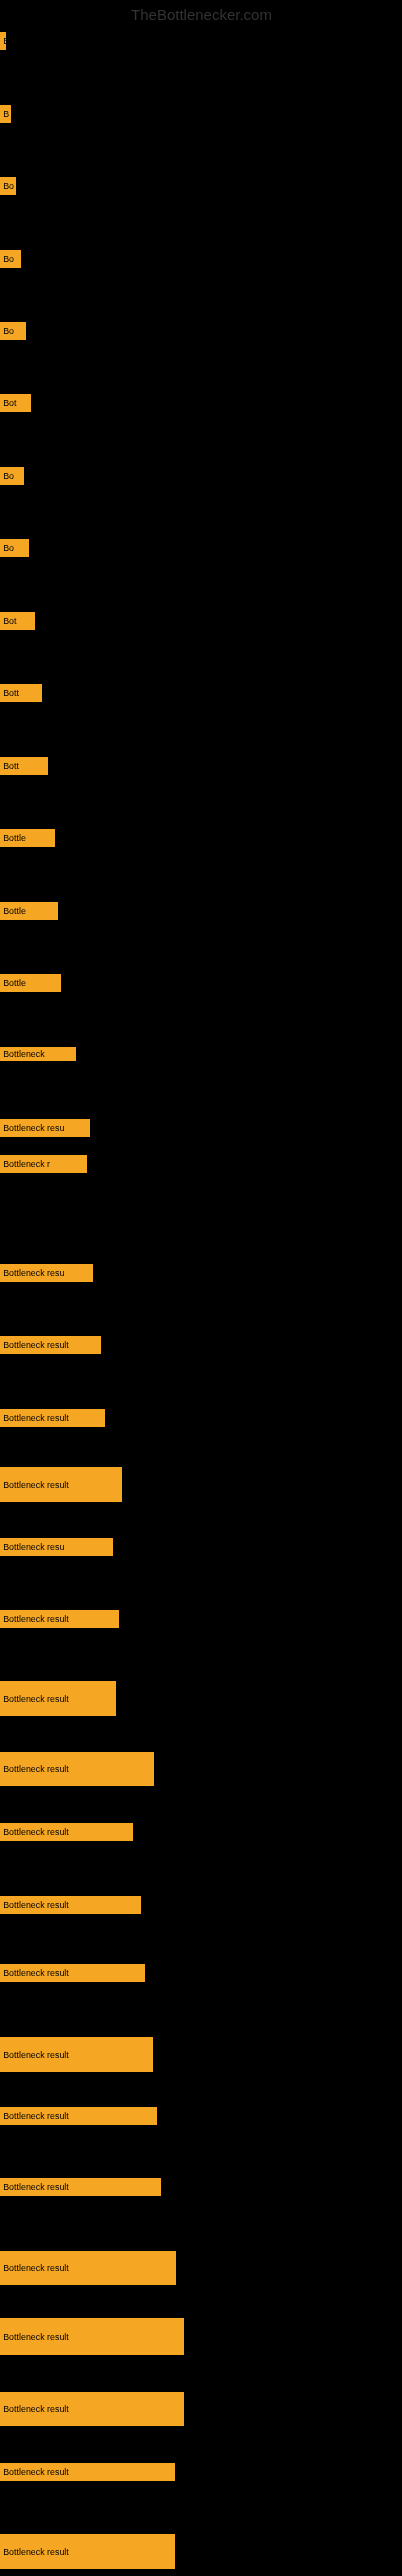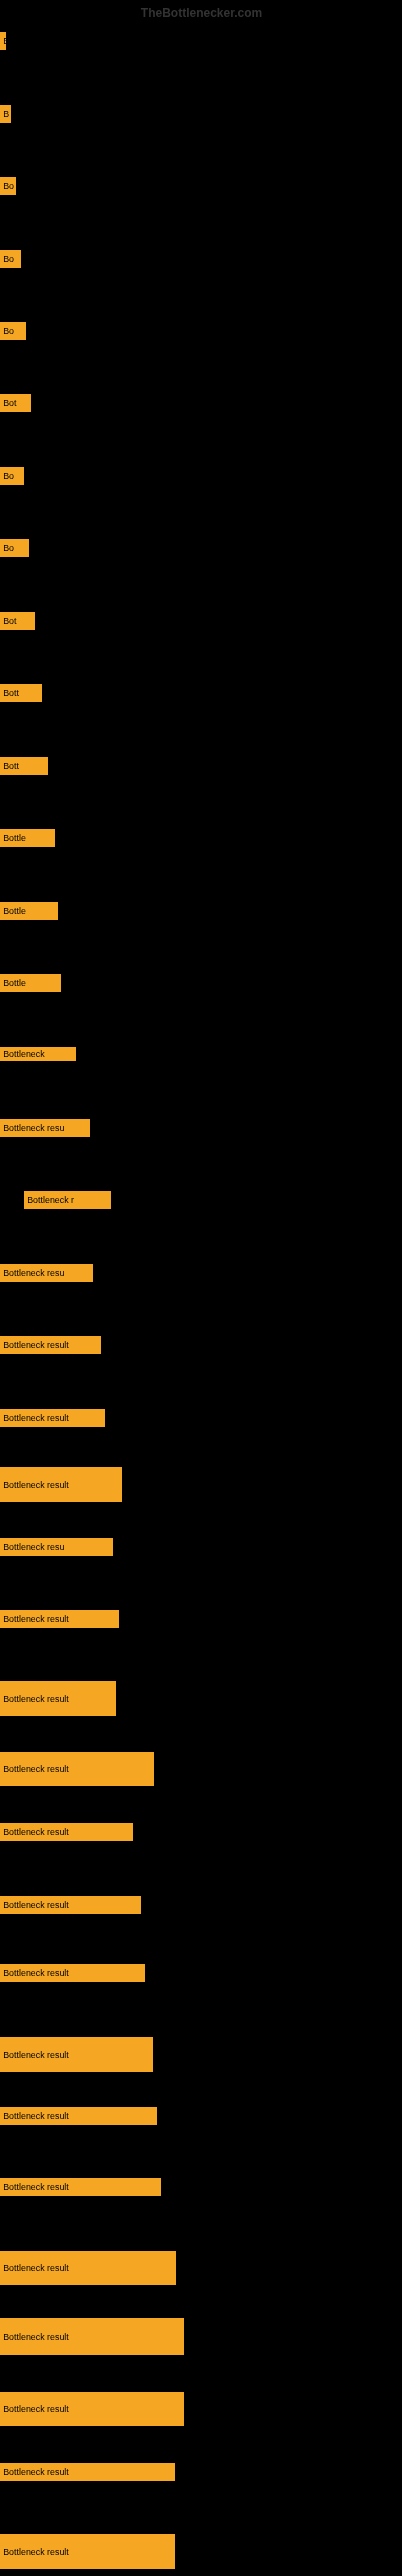--- a/index.html
+++ b/index.html
@@ -16,22 +16,22 @@
       position: relative;
       overflow-x: hidden;
     }
 
     .site-title {
       position: absolute;
       top: 6.4px;
       left: 50%;
       transform: translateX(-50%);
       color: #333333;
-      font-size: 12px;
-      font-weight: bold;
+      font-size: 15px;
+      font-weight: normal;
       white-space: nowrap;
       text-align: right;
     }
 
     .bar-container {
       position: absolute;
       left: 0;
     }
 
     .bar {
@@ -93,21 +93,21 @@
     </div>
     <div class="bar-container" style="top: 974px;">
       <div class="bar" style="width: 61px; height: 17.7px;">Bottle</div>
     </div>
     <div class="bar-container" style="top: 1047px;">
       <div class="bar" style="width: 76px; height: 14px;">Bottleneck</div>
     </div>
     <div class="bar-container" style="top: 1119px;">
       <div class="bar" style="width: 90px; height: 17.7px;">Bottleneck resu</div>
     </div>
-    <div class="bar-container" style="top: 1191px; padding-left: 24px;">
+    <div class="bar-container" style="top: 1155px;">
       <div class="bar" style="width: 87px; height: 17.7px;">Bottleneck r</div>
     </div>
     <div class="bar-container" style="top: 1264px;">
       <div class="bar" style="width: 93px; height: 17.7px;">Bottleneck resu</div>
     </div>
     <div class="bar-container" style="top: 1336px;">
       <div class="bar" style="width: 101px; height: 17.7px;">Bottleneck result</div>
     </div>
     <div class="bar-container" style="top: 1409px;">
       <div class="bar" style="width: 105px; height: 17.7px;">Bottleneck result</div>

